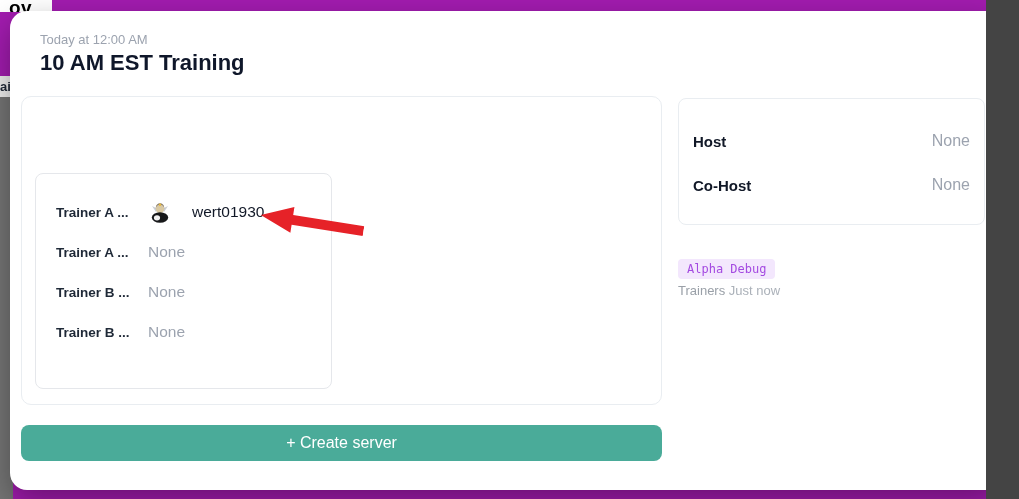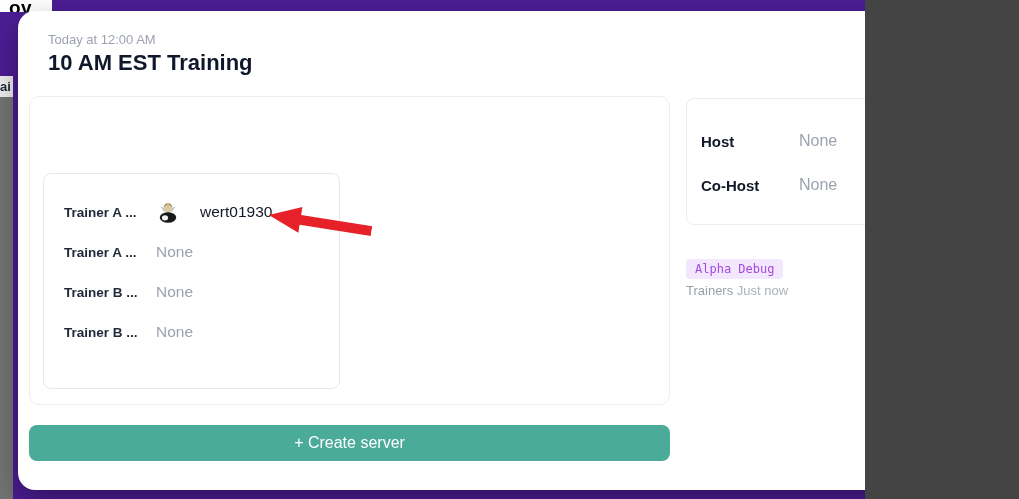--- a/index.html
+++ b/index.html
@@ -1,38 +1,38 @@
 <!DOCTYPE html>
 <html><head>
 <meta charset="utf-8">
 <style>
   * { margin: 0; padding: 0; box-sizing: border-box; }
   body { margin: 0; background: #444; }
   .screen {
-    position: relative; width: 865px; height: 499px;
-    background: #4c1d95; overflow: hidden;
+    position: relative; width: 986px; height: 499px;
+    background: #a21caf; overflow: hidden;
     font-family: "Liberation Sans", sans-serif;
   }
   
   .bg-ov {
     position: absolute; left: 0; top: 0; width: 52px; height: 12px;
     background: #ffffff; overflow: hidden; color: #000;
     font-weight: 700; font-size: 19px; line-height: 15px; padding-left: 9px;
     letter-spacing: 0.5px;
   }
   .bg-ai {
     position: absolute; left: 0; top: 76px; width: 13px; height: 21px;
     background: #efefef; overflow: hidden; color: #1f2937;
     font-weight: 700; font-size: 13px; line-height: 21px;
   }
   .bg-strip { position: absolute; left: 0; top: 97px; width: 13px; height: 402px; background: #757575; }
 
   
   .modal {
-    position: absolute; left: 18px; top: 11px; width: 993px; height: 479px;
+    position: absolute; left: 10px; top: 11px; width: 993px; height: 479px;
     background: #ffffff; border-radius: 17px;
     box-shadow: 0 12px 32px rgba(0,0,0,0.35);
   }
   .timestamp { position: absolute; left: 30px; top: 21px; font-size: 13px; color: #9ca3af; }
   .page-title { position: absolute; left: 30px; top: 39px; font-size: 22px; font-weight: 700; color: #0f172a; }
 
   
   .left-card {
     position: absolute; left: 11px; top: 85px; width: 641px; height: 309px;
     border: 1px solid #e9edf1; border-radius: 10px; background: #fff;
@@ -76,21 +76,21 @@
     position: absolute; left: 250px; top: 197px; width: 104px; height: 32px;
     transform: rotate(9deg);
   }
 
   
   .host-card {
     position: absolute; left: 668px; top: 87px; width: 307px; height: 127px;
     border: 1px solid #e9edf1; border-radius: 8px; background: #fff;
     padding: 20px 14px;
   }
-  .host-row { display: flex; align-items: center; height: 44px; }
+  .host-row { display: flex; align-items: center; height: 44px; justify-content: space-between; }
   .host-label { width: 98px; flex-shrink: 0; font-size: 15px; font-weight: 700; color: #111827; }
   .host-value { font-size: 16px; color: #9ca3af; }
 
   
   .debug-line { position: absolute; left: 668px; top: 248px; display: flex; align-items: center; gap: 6px; }
   .debug-id { font-size: 14px; color: #374151; background: #f9f2fe; padding: 2px 6px; border-radius: 4px; }
   .updated-line { position: absolute; left: 668px; top: 272px; font-size: 13px; }
   .updated-prefix { color: #9aa0a8; }
   .updated-value { color: #abb1b9; }
 

